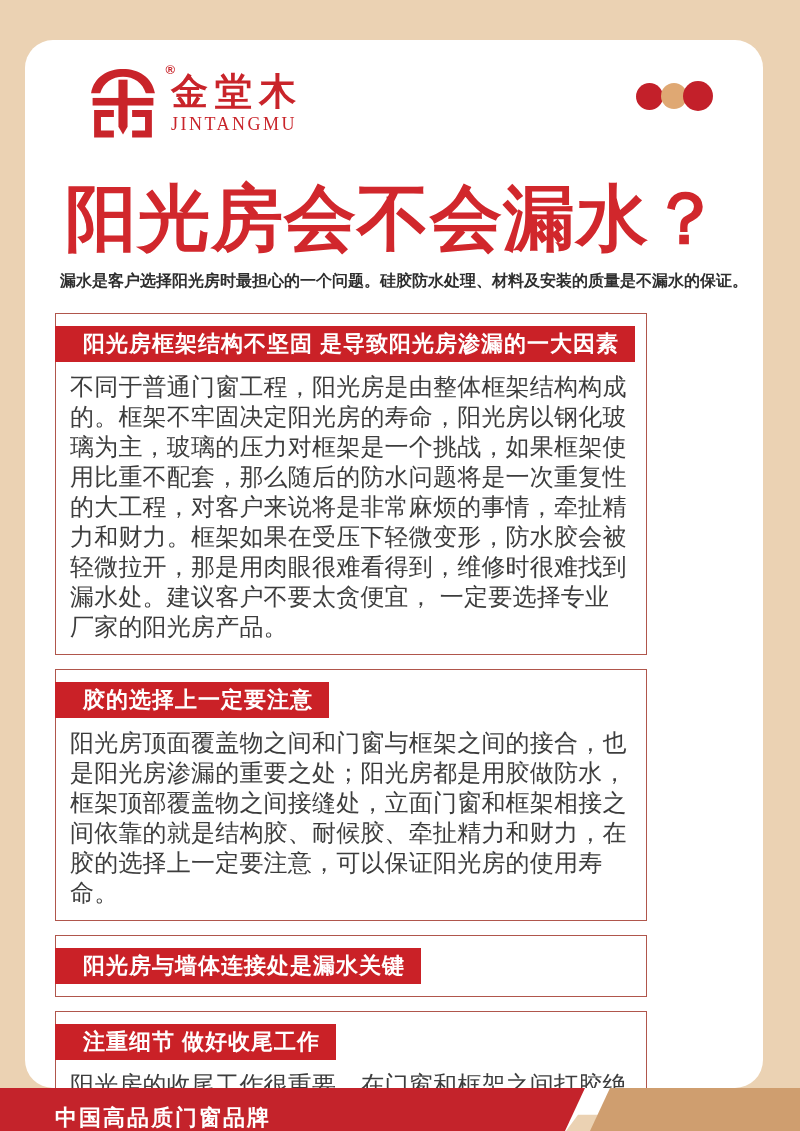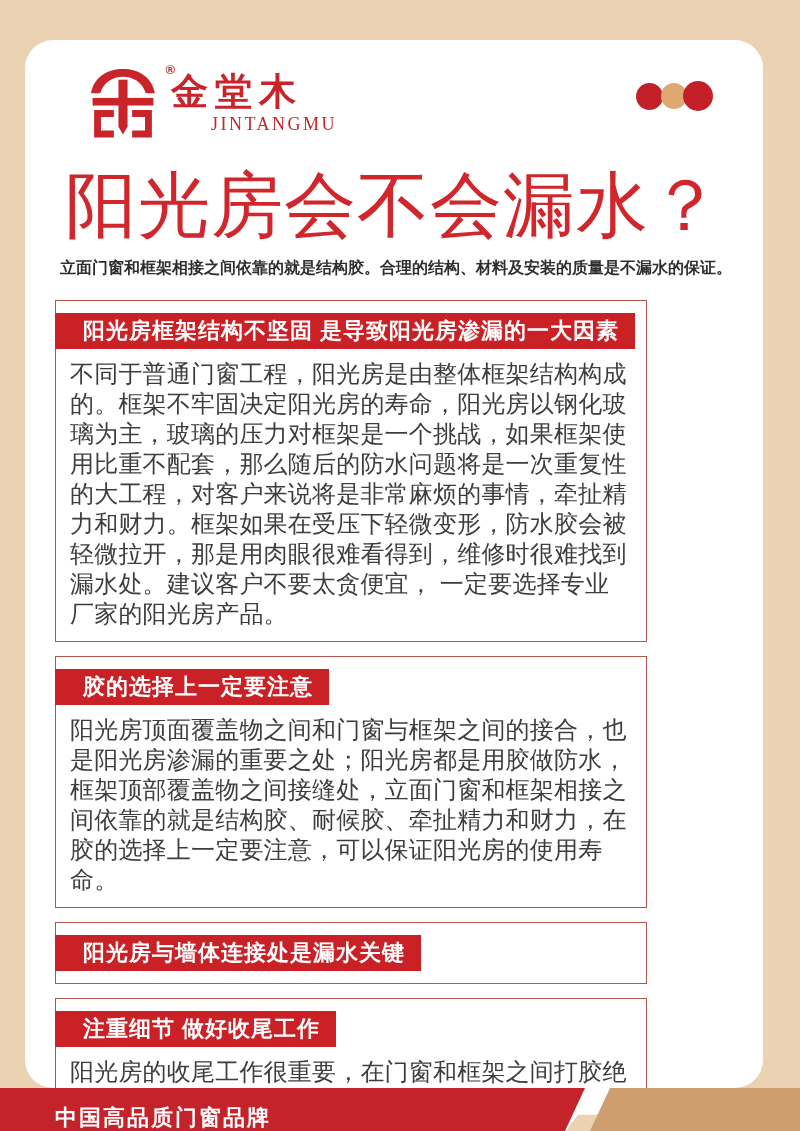--- a/index.html
+++ b/index.html
@@ -52,34 +52,33 @@
     line-height: 1.1;
     white-space: nowrap;
   }
   .brand-en {
     font-family: "Liberation Serif", serif;
     font-size: 18px;
     color: #c9242a;
     letter-spacing: 2.5px;
     margin-top: 1px;
     white-space: nowrap;
-    margin-left: 40px;
   }
   .dots { display: flex; align-items: center; margin-top: 15px; }
   .dot { border-radius: 50%; }
   .dot-1 { width: 27px; height: 27px; background: #c3202a; }
   .dot-2 { width: 26px; height: 26px; background: #dfa873; margin-left: -2px; }
   .dot-3 { width: 30px; height: 30px; background: #c3202a; margin-left: -4px; position: relative; z-index: 2; }
 
   
   .main-title {
-    margin: 16px 0 0 40px;
+    margin: 29px 0 0 40px;
     font-size: 72px;
     line-height: 1.2;
-    font-weight: 400;
+    font-weight: 700;
     color: #d1272c;
     letter-spacing: 1px;
     white-space: nowrap;
   }
   .subtitle {
     margin: 8px 30px 0 35px;
     font-size: 16px;
     font-weight: 700;
     color: #2e2e2e;
     line-height: 24px;
@@ -185,21 +184,21 @@
         </div>
       </div>
       <div class="dots">
         <div class="dot dot-1"></div>
         <div class="dot dot-2"></div>
         <div class="dot dot-3"></div>
       </div>
     </div>
 
     <h1 class="main-title">阳光房会不会漏水？</h1>
-    <div class="subtitle">立面门窗和框架相接之间依靠的就是结构胶。合理的结构、材料及安装的质量是不漏水的保证。</div>
+    <div class="subtitle">漏水是客户选择阳光房时最担心的一个问题。硅胶防水处理、材料及安装的质量是不漏水的保证。</div>
 
     <div class="cards">
 
       <div class="card">
         <div class="card-heading">阳光房框架结构不坚固 是导致阳光房渗漏的一大因素</div>
         <p class="card-body">不同于普通门窗工程，阳光房是由整体框架结构构成的。框架不牢固决定阳光房的寿命，阳光房以钢化玻璃为主，玻璃的压力对框架是一个挑战，如果框架使用比重不配套，那么随后的防水问题将是一次重复性的大工程，对客户来说将是非常麻烦的事情，牵扯精力和财力。框架如果在受压下轻微变形，防水胶会被轻微拉开，那是用肉眼很难看得到，维修时很难找到漏水处。建议客户不要太贪便宜， 一定要选择专业厂家的阳光房产品。</p>
       </div>
 
       <div class="card">
         <div class="card-heading">胶的选择上一定要注意</div>

